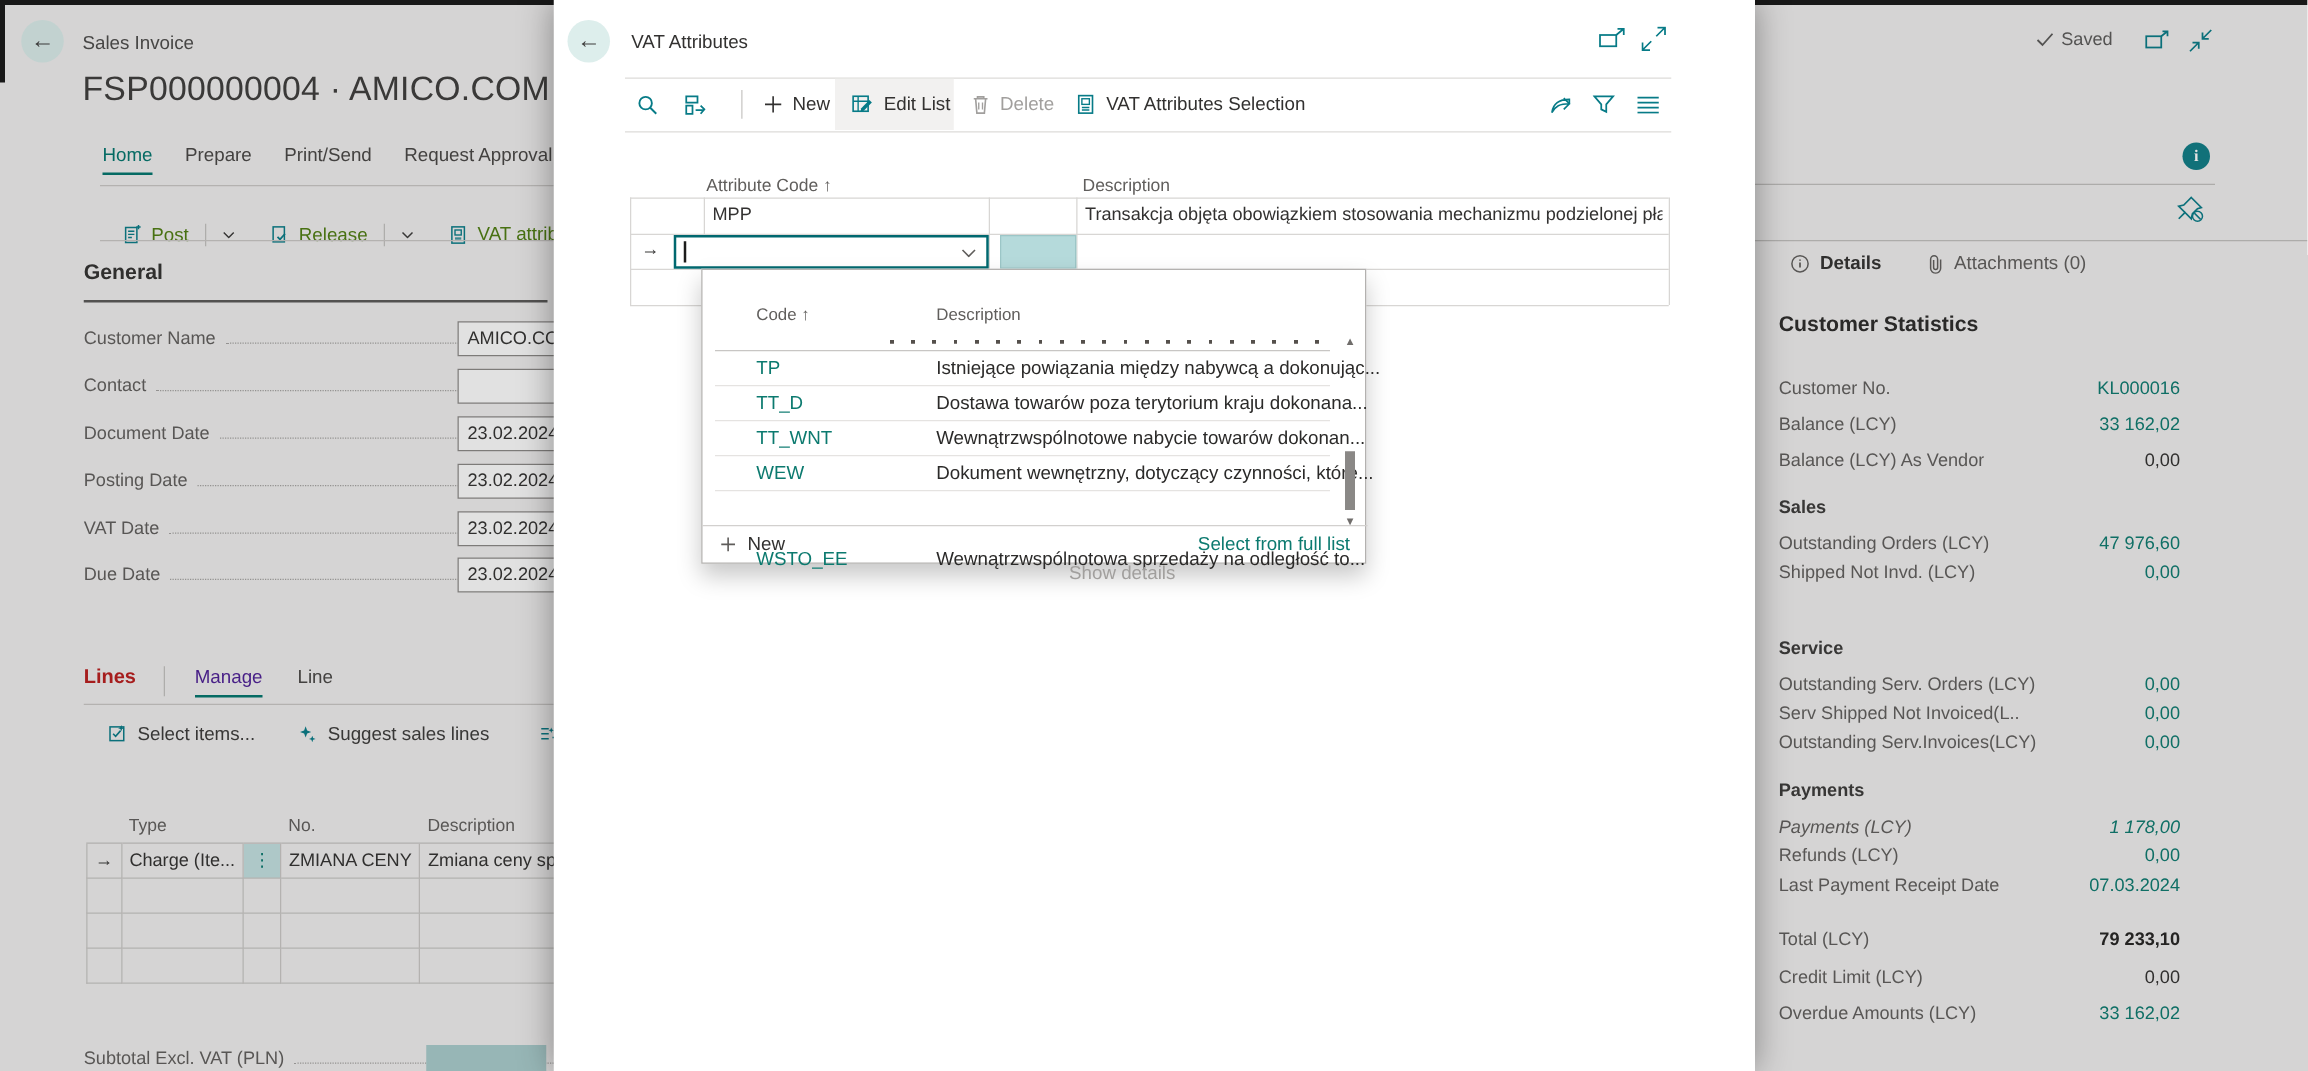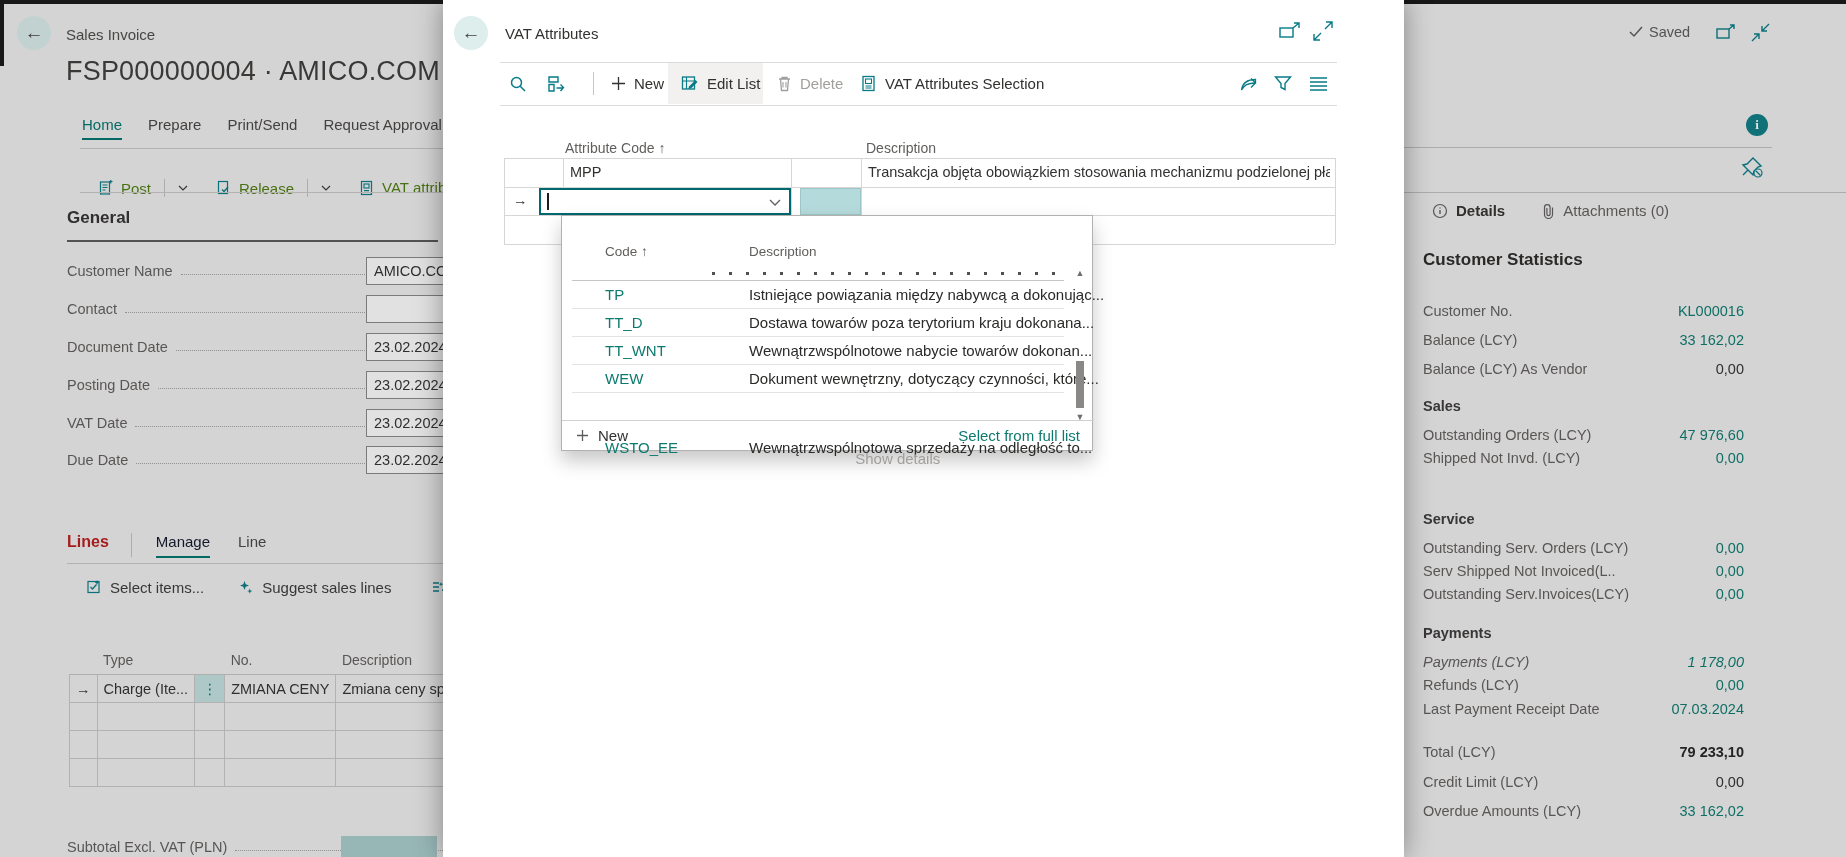--- a/index.html
+++ b/index.html
@@ -44,21 +44,21 @@
   .gf-label { font-size:14.5px; color:#605e5c; white-space:nowrap; }
   .gf-dots { flex:1; border-bottom:1px dotted #a5a3a1; margin:0 8px 4px 8px; height:12px; }
   .gf-box { position:absolute; left:299px; top:0; width:230px; height:28px; background:#fdfdfd;
             border:1px solid #8a8886; font-size:14.5px; color:#323130;
             display:flex; align-items:center; padding:0 7px; white-space:nowrap; overflow:hidden; }
 
   .lines-head { position:absolute; left:67px; top:533px; height:26px; display:flex; align-items:flex-start; gap:0; }
   .lines-title { font-size:16px; font-weight:700; color:#b91c1c; margin-right:22px; }
   .vsep { width:1px; height:24px; background:#c3c1bf; margin-right:24px; }
   .ltab { font-size:15px; color:#484644; margin-right:28px; padding-bottom:6px; }
-  .ltab.active { color:#0f172a; border-bottom:2.5px solid #00756d; }
+  .ltab.active { color:#4c1d95; border-bottom:2.5px solid #00756d; }
 
   .lines-actions { position:absolute; left:86px; top:574px; height:26px; display:flex; align-items:center;
                    font-size:15px; color:#3b3a39; }
   .lact { display:flex; align-items:center; gap:8px; white-space:nowrap; }
 
   table.ltable { position:absolute; left:69px; top:650px; border-collapse:collapse; table-layout:fixed;
                  font-size:14.5px; color:#323130; background:transparent; }
   table.ltable th { font-weight:400; color:#605e5c; text-align:left; vertical-align:bottom;
                     padding:2px 6px 6px 6px; border:none; border-bottom:1px solid #c6c4c2; font-size:14px; }
   table.ltable td { border:1px solid #c9c7c5; height:28px; padding:0 6px; white-space:nowrap; overflow:hidden; }

